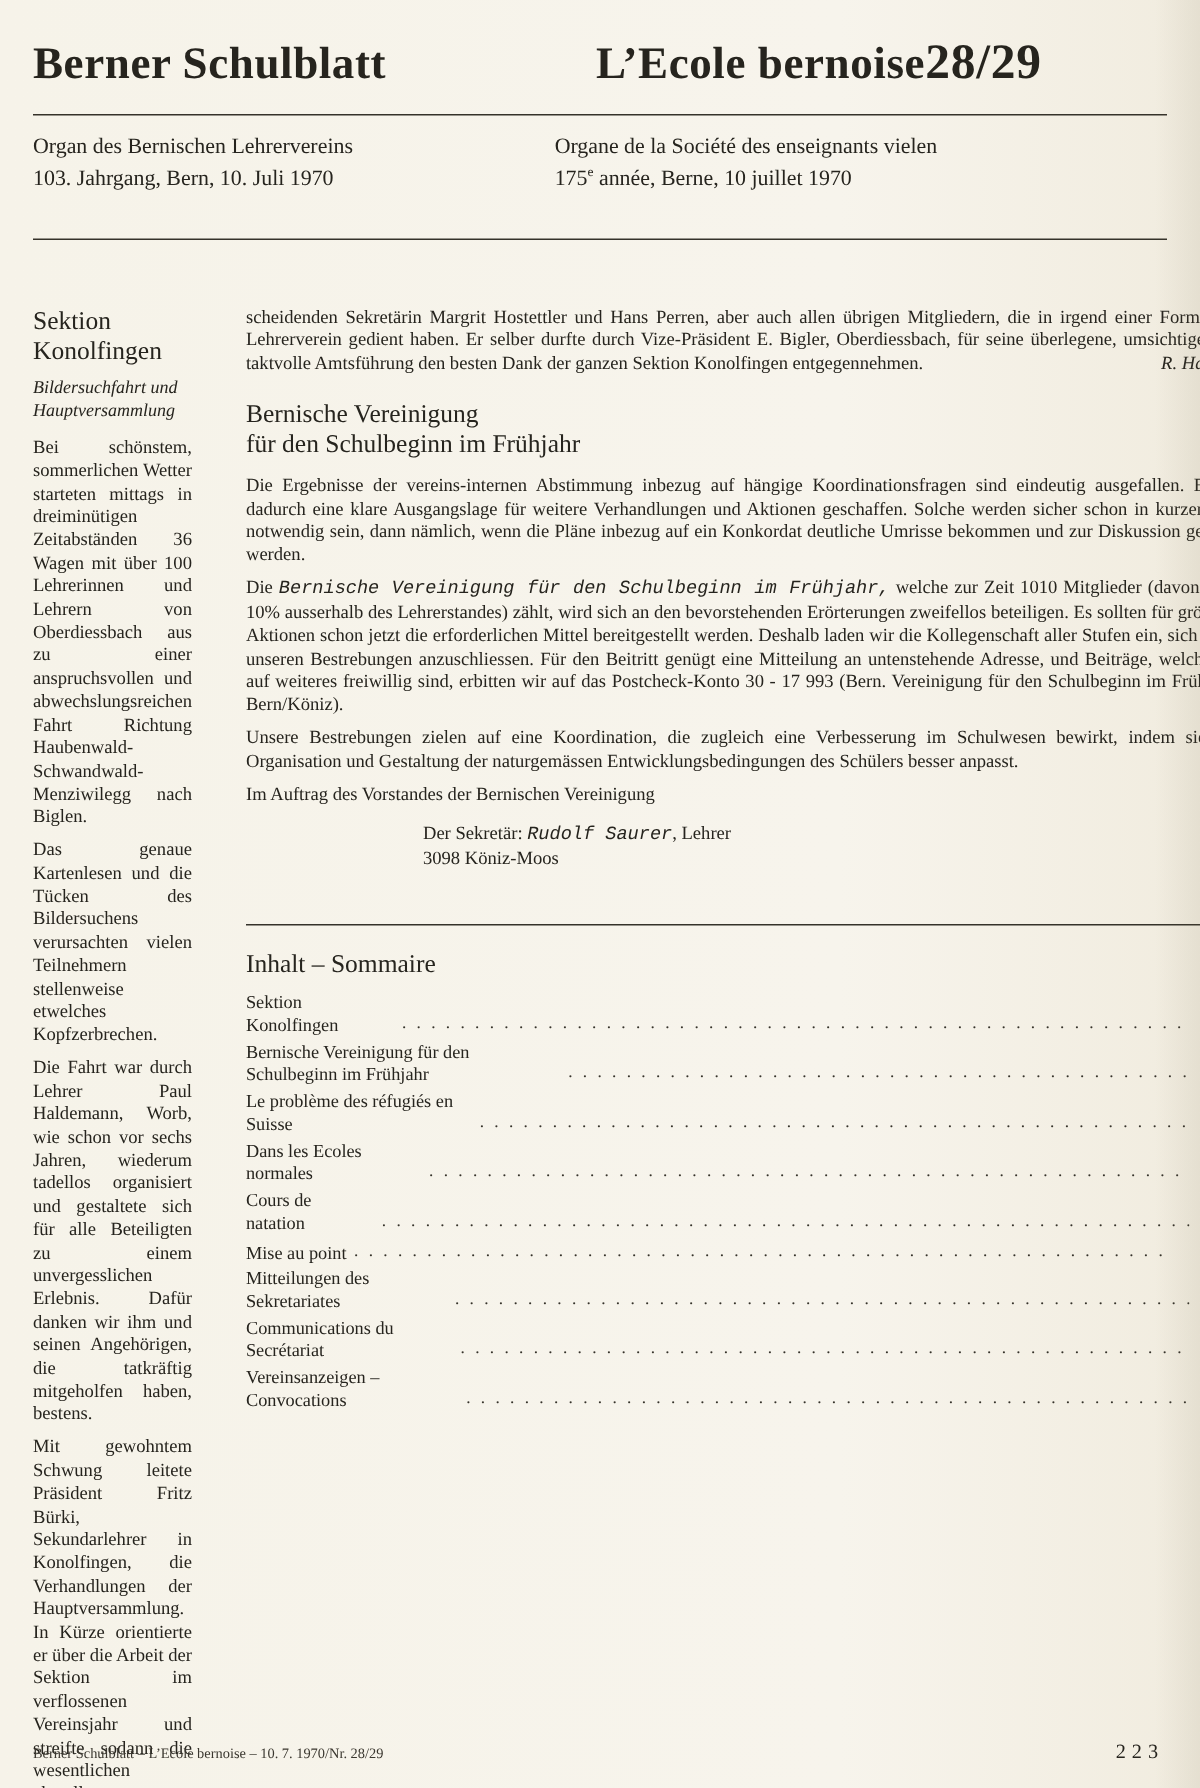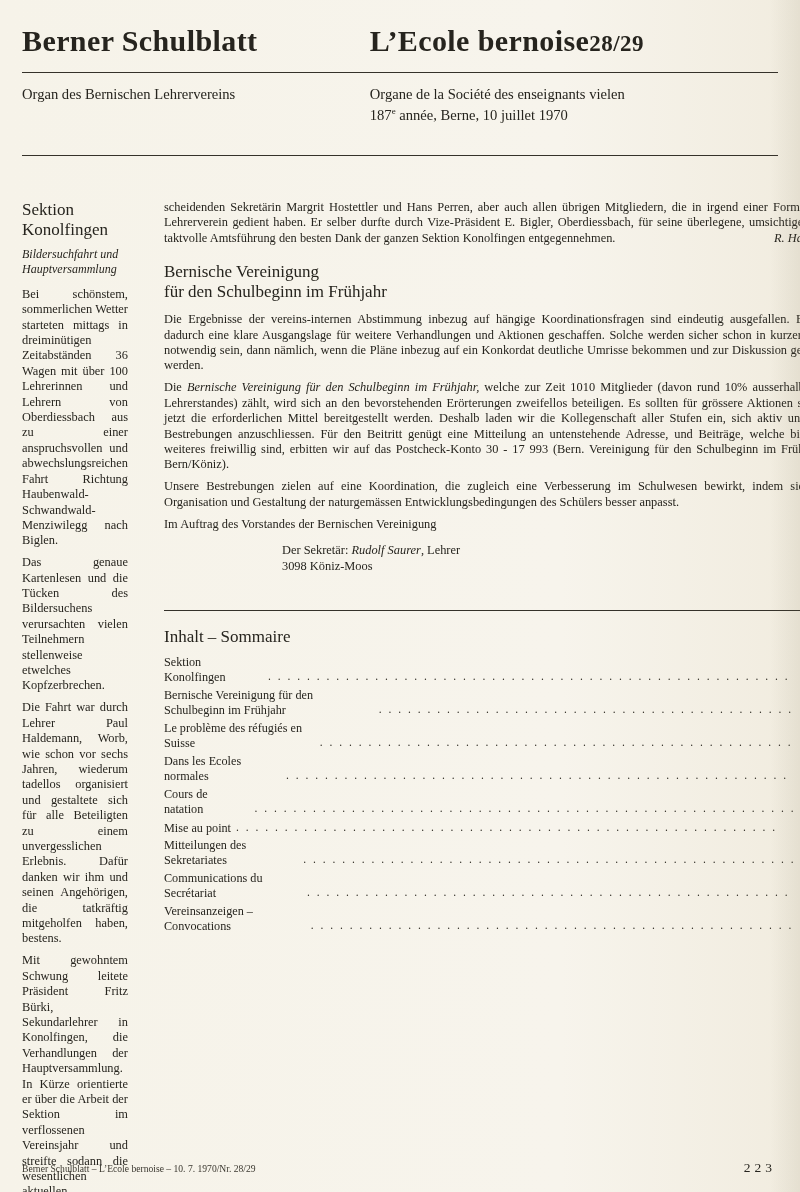--- a/index.html
+++ b/index.html
@@ -22,29 +22,29 @@
     content: "";
     position: absolute;
     right: 0; top: 0; bottom: 0;
     width: 30px;
     background: linear-gradient(90deg, rgba(120,110,80,0) 0%, rgba(120,110,80,0.10) 100%);
     pointer-events: none;
   }
   
   .masthead { display: flex; align-items: baseline; }
   .m-left { width: 46%; flex: 0 0 46%; }
-  .m-right { flex: 1; display: flex; justify-content: flex-start; padding-right: 56px; align-items: baseline; }
+  .m-right { flex: 1; display: flex; justify-content: center; padding-right: 56px; align-items: baseline; }
   .mast-title {
     font-size: 30px;
     font-weight: bold;
     letter-spacing: 0.4px;
     line-height: 1.1;
     white-space: nowrap;
   }
-  .mast-issue { font-size: 23px; font-weight: bold; letter-spacing: 0.5px; }
+  .mast-issue { font-size: 33px; font-weight: bold; letter-spacing: 0.5px; }
   .rule { border-top: 1.5px solid #35322a; margin-top: 15px; }
   
   .subhead { display: flex; padding: 11px 0 14px 0; }
   .subhead .block div { font-size: 14.6px; line-height: 21px; }
   sup { font-size: 9px; line-height: 0; }
   
   .columns { display: flex; gap: 36px; margin-top: 44px; }
   .col {
     flex: 1;
     font-size: 12.4px;
@@ -61,21 +61,21 @@
     text-align: left;
   }
   h2.spaced { margin-top: 16px; margin-bottom: 10px; }
   h3.sub {
     font-weight: normal;
     font-style: italic;
     font-size: 12px;
     margin: 0 0 9px 0;
     text-align: left;
   }
-  i { font-style: italic; }
+  i { font-style: italic; font-family: Liberation Mono, monospace; }
   .byline { float: right; font-style: italic; }
   .signature { margin: 10px 0 0 118px; text-align: left; }
   .signature div { line-height: 16px; }
   
   .toc-rule { border-top: 1px solid #35322a; margin: 36px 0 16px 0; }
   .toc { margin-top: 8px; }
   .toc-row {
     display: flex;
     align-items: flex-end;
     font-size: 12.2px;
@@ -122,24 +122,25 @@
       <span class="mast-title">L’Ecole bernoise</span>
       <span class="mast-issue">28/29</span>
     </div>
   </header>
 
   <div class="rule"></div>
 
   <div class="subhead">
     <div class="m-left block">
       <div>Organ des Bernischen Lehrervereins</div>
+      <div>103. Jahrgang, Bern, 10. Juli 1970</div>
     </div>
     <div class="block">
       <div>Organe de la Société des enseignants vielen</div>
-      <div><span>187</span><sup>e</sup><span> année, Berne, 10 juillet 1970</span></div>
+      <div><span>175</span><sup>e</sup><span> année, Berne, 10 juillet 1970</span></div>
     </div>
   </div>
 
   <div class="rule"></div>
 
   <main class="columns">
 
     <section class="col">
       <h2>Sektion Konolfingen</h2>
       <h3 class="sub">Bildersuchfahrt und Hauptversammlung</h3>

